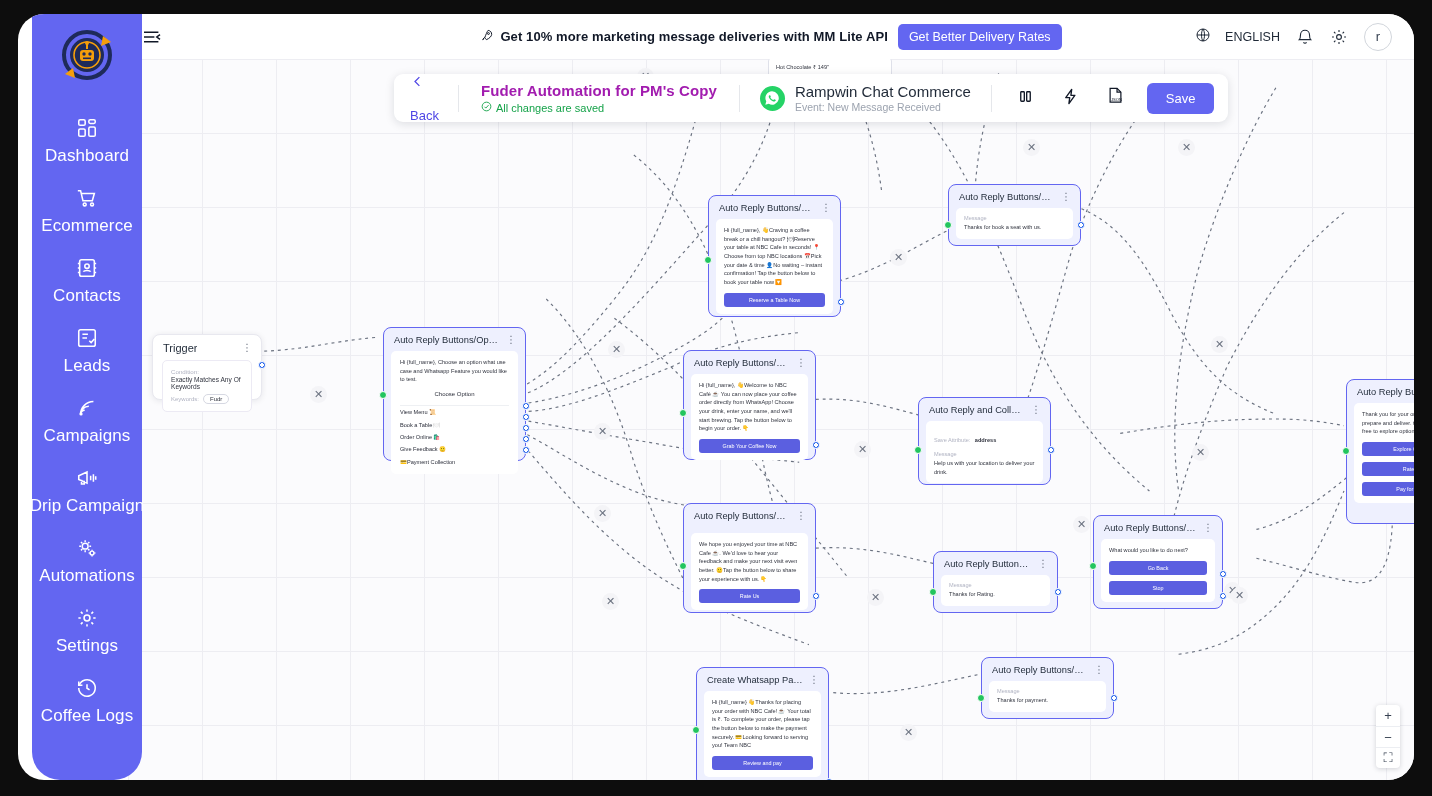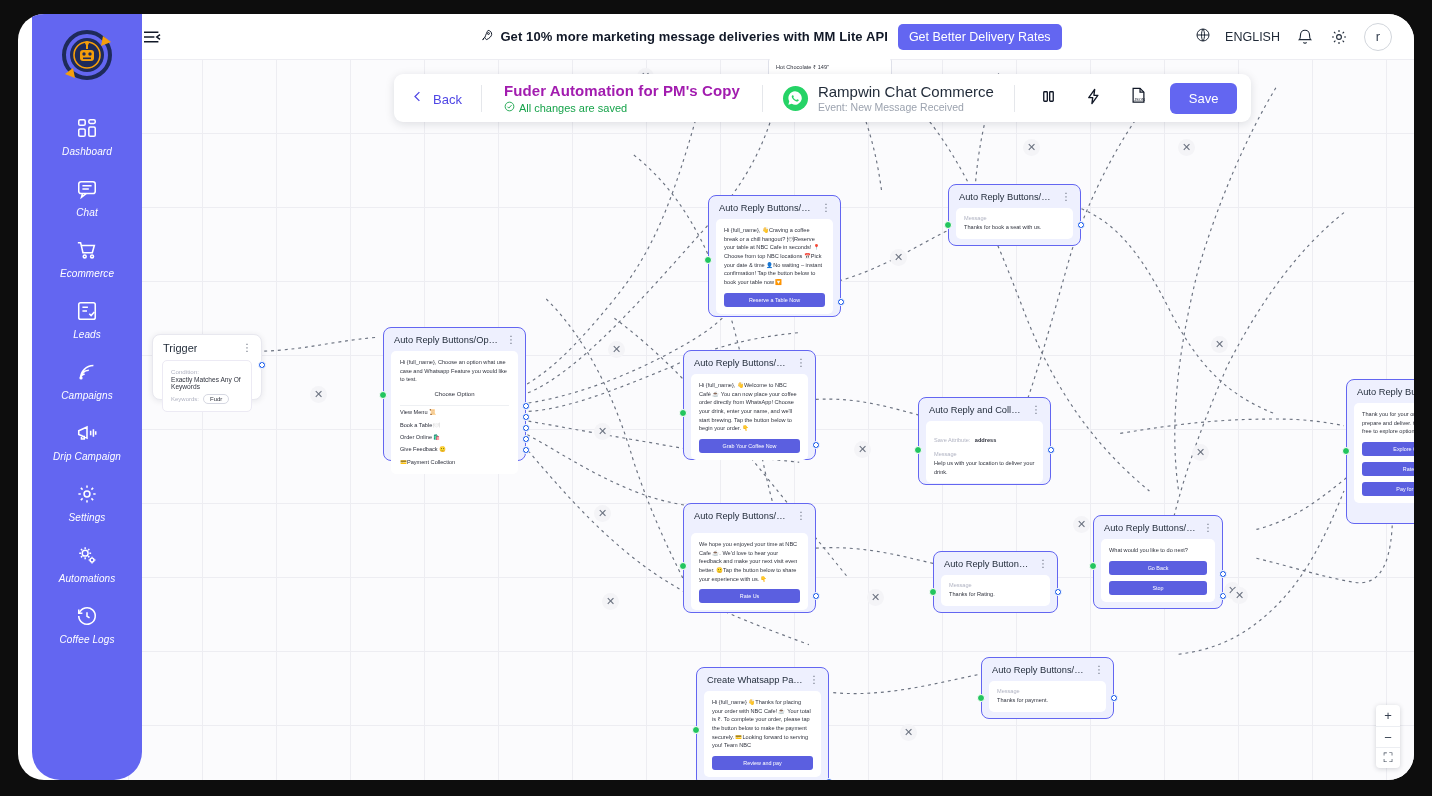--- a/index.html
+++ b/index.html
@@ -28,21 +28,21 @@
     border-radius: 0 0 28px 28px;
     display: flex; flex-direction: column; align-items: center;
     z-index: 30;
   }
   #logo-wrap { margin-top: 14px; margin-bottom: 22px; position: relative; width: 56px; height: 56px; }
   .nav-item {
     width: 100%; display: flex; flex-direction: column; align-items: center;
     gap: 7px; padding: 11px 0 10px; cursor: pointer; color: #ffffff;
   }
   .nav-item .nav-ico { width: 22px; height: 22px; display:block; }
-  .nav-item .nav-label { font-size: 10px; letter-spacing: .1px; white-space: nowrap; font-style: italic; }
+  .nav-item .nav-label { font-size: 17px; letter-spacing: .1px; white-space: nowrap; }
   
   #topbar {
     position: absolute; left: 110px; top: 0; right: 0; height: 45px;
     background: #ffffff; display: flex; align-items: center; z-index: 25;
   }
   #hamburger { margin-left: 14px; width: 20px; height: 16px; cursor: pointer; }
   #promo {
     position:absolute; left: 0; right: 0; top: 0; height: 45px;
     display:flex; align-items:center; justify-content:center; gap: 10px;
     pointer-events: none;
@@ -79,21 +79,21 @@
     overflow: hidden;
   }
   #edges { position:absolute; left:0; top:0; width:100%; height:100%; }
   
   #auto-toolbar {
     position:absolute; left: 266px; top: 15px; height: 48px;
     background:#fff; border-radius: 9px;
     box-shadow: 0 2px 10px rgba(16,24,40,.13);
     display:flex; align-items:center; z-index: 20;
   }
-  #back-btn { display:flex; align-items:flex-end; gap:8px; padding: 0 19px 0 16px; cursor:pointer; color:#4f46e5; font-size:13px; }
+  #back-btn { display:flex; align-items:flex-start; gap:16px; padding: 0 19px 0 16px; cursor:pointer; color:#4f46e5; font-size:13px;flex-direction:column; }
   .tb-div { width:1px; height:27px; background:#e5e7eb; }
   #auto-title-wrap { padding: 0 22px; }
   #auto-title { font-size: 15px; color:#a21caf; font-weight: 700; letter-spacing:.1px;text-align:right; }
   #auto-sub { display:flex; align-items:center; gap:4px; font-size:11px; color:#16a34a; margin-top:2px; }
   #channel-wrap { display:flex; align-items:center; gap:10px; padding: 0 20px; }
   #wa-badge { width:25px; height:25px; border-radius:50%; background:#25D366; display:flex; align-items:center; justify-content:center; }
   #chan-name { font-size: 15px; color:#1f2937; }
   #chan-event { font-size: 10.5px; color:#9ca3af; margin-top:1px; }
   #tool-actions { display:flex; align-items:center; gap:26px; padding: 0 22px 0 24px; }
   .tool-ico { cursor:pointer; }
@@ -190,40 +190,40 @@
       <span class="nav-ico">
         <svg viewBox="0 0 24 24" width="22" height="22" fill="none" stroke="#fff" stroke-width="1.7">
           <rect x="3" y="3" width="7" height="6" rx="1.5"></rect>
               <rect x="14" y="3" width="7" height="4" rx="1.5"></rect>
           <rect x="3" y="13" width="7" height="8" rx="1.5"></rect>
               <rect x="14" y="11" width="7" height="10" rx="1.5"></rect>
         </svg></span>
       <span class="nav-label">Dashboard</span>
     </div>
 
-    <div class="nav-item">
-      <span class="nav-ico">
-        <svg viewBox="0 0 24 24" width="22" height="22" fill="none" stroke="#fff" stroke-width="1.7">
-          <rect x="3" y="4" width="18" height="13" rx="2.5"></rect>
-              <path d="M7 17l-1 4 5-4"></path>
-          <path d="M7 8.5h10M7 12h7"></path>
-        </svg></span>
-      <span class="nav-label">Chat</span>
-    </div>
 
     <div class="nav-item">
       <span class="nav-ico">
         <svg viewBox="0 0 24 24" width="22" height="22" fill="none" stroke="#fff" stroke-width="1.7">
           <path d="M2 4h3l2.6 11h10.2l2.2-8H6"></path>
               <circle cx="9.5" cy="19" r="1.6"></circle>
               <circle cx="17.5" cy="19" r="1.6"></circle>
         </svg></span>
       <span class="nav-label">Ecommerce</span>
     </div>
 
+    <div class="nav-item">
+      <span class="nav-ico">
+        <svg viewBox="0 0 24 24" width="22" height="22" fill="none" stroke="#fff" stroke-width="1.7">
+          <rect x="4" y="3" width="16" height="18" rx="2"></rect>
+              <circle cx="12" cy="10" r="2.4"></circle>
+          <path d="M8 16c1-1.8 7-1.8 8 0M2 7h2M2 12h2M2 17h2M20 7h2M20 12h2M20 17h2"></path>
+        </svg></span>
+      <span class="nav-label">Contacts</span>
+    </div>
 
     <div class="nav-item">
       <span class="nav-ico">
         <svg viewBox="0 0 24 24" width="22" height="22" fill="none" stroke="#fff" stroke-width="1.7">
           <rect x="3" y="3" width="18" height="18" rx="2"></rect>
               <path d="M7 8h6M7 12h5M14.5 15l2 2 3.5-4"></path>
         </svg></span>
       <span class="nav-label">Leads</span>
     </div>
 
@@ -236,40 +236,40 @@
       <span class="nav-label">Campaigns</span>
     </div>
 
     <div class="nav-item">
       <span class="nav-ico">
         <svg viewBox="0 0 24 24" width="22" height="22" fill="none" stroke="#fff" stroke-width="1.7">
           <path d="M3 9.5v4l9 4v-12l-9 4zM6 14v4.5h3V15"></path>
               <path d="M16 9.5v5M19 8v8M21.5 10v4"></path>
         </svg></span>
       <span class="nav-label">Drip Campaign</span>
-    </div>
-
-    <div class="nav-item">
-      <span class="nav-ico">
-        <svg viewBox="0 0 24 24" width="22" height="22" fill="none" stroke="#fff" stroke-width="1.7">
-          <circle cx="12" cy="12" r="3.2"></circle>
-          <path d="M12 2.6v2.6M12 18.8v2.6M2.6 12h2.6M18.8 12h2.6M5.3 5.3l1.9 1.9M16.8 16.8l1.9 1.9M18.7 5.3l-1.9 1.9M7.2 16.8l-1.9 1.9"></path>
-        </svg></span>
-      <span class="nav-label">Settings</span>
     </div>
 
     <div class="nav-item">
       <span class="nav-ico">
         <svg viewBox="0 0 24 24" width="22" height="22" fill="none" stroke="#fff" stroke-width="1.6">
           <circle cx="10" cy="10" r="3.2"></circle>
               <path d="M10 3.5v2M10 14.5v2M3.5 10h2M14.5 10h2M5.4 5.4l1.4 1.4M13.2 13.2l1.4 1.4M14.6 5.4l-1.4 1.4M6.8 13.2l-1.4 1.4"></path>
           <circle cx="17.5" cy="17.5" r="2.1"></circle>
               <path d="M17.5 13.8v1.2M17.5 20v1.2M13.8 17.5H15M20 17.5h1.2"></path>
         </svg></span>
       <span class="nav-label">Automations</span>
+    </div>
+
+    <div class="nav-item">
+      <span class="nav-ico">
+        <svg viewBox="0 0 24 24" width="22" height="22" fill="none" stroke="#fff" stroke-width="1.7">
+          <circle cx="12" cy="12" r="3.2"></circle>
+          <path d="M12 2.6v2.6M12 18.8v2.6M2.6 12h2.6M18.8 12h2.6M5.3 5.3l1.9 1.9M16.8 16.8l1.9 1.9M18.7 5.3l-1.9 1.9M7.2 16.8l-1.9 1.9"></path>
+        </svg></span>
+      <span class="nav-label">Settings</span>
     </div>
 
     <div class="nav-item">
       <span class="nav-ico">
         <svg viewBox="0 0 24 24" width="22" height="22" fill="none" stroke="#fff" stroke-width="1.7">
           <path d="M3.5 9A9 9 0 1 1 3 12"></path>
               <path d="M3 5v4h4"></path>
               <path d="M12 8v4.3l2.8 1.7"></path>
         </svg></span>
       <span class="nav-label">Coffee Logs</span>

